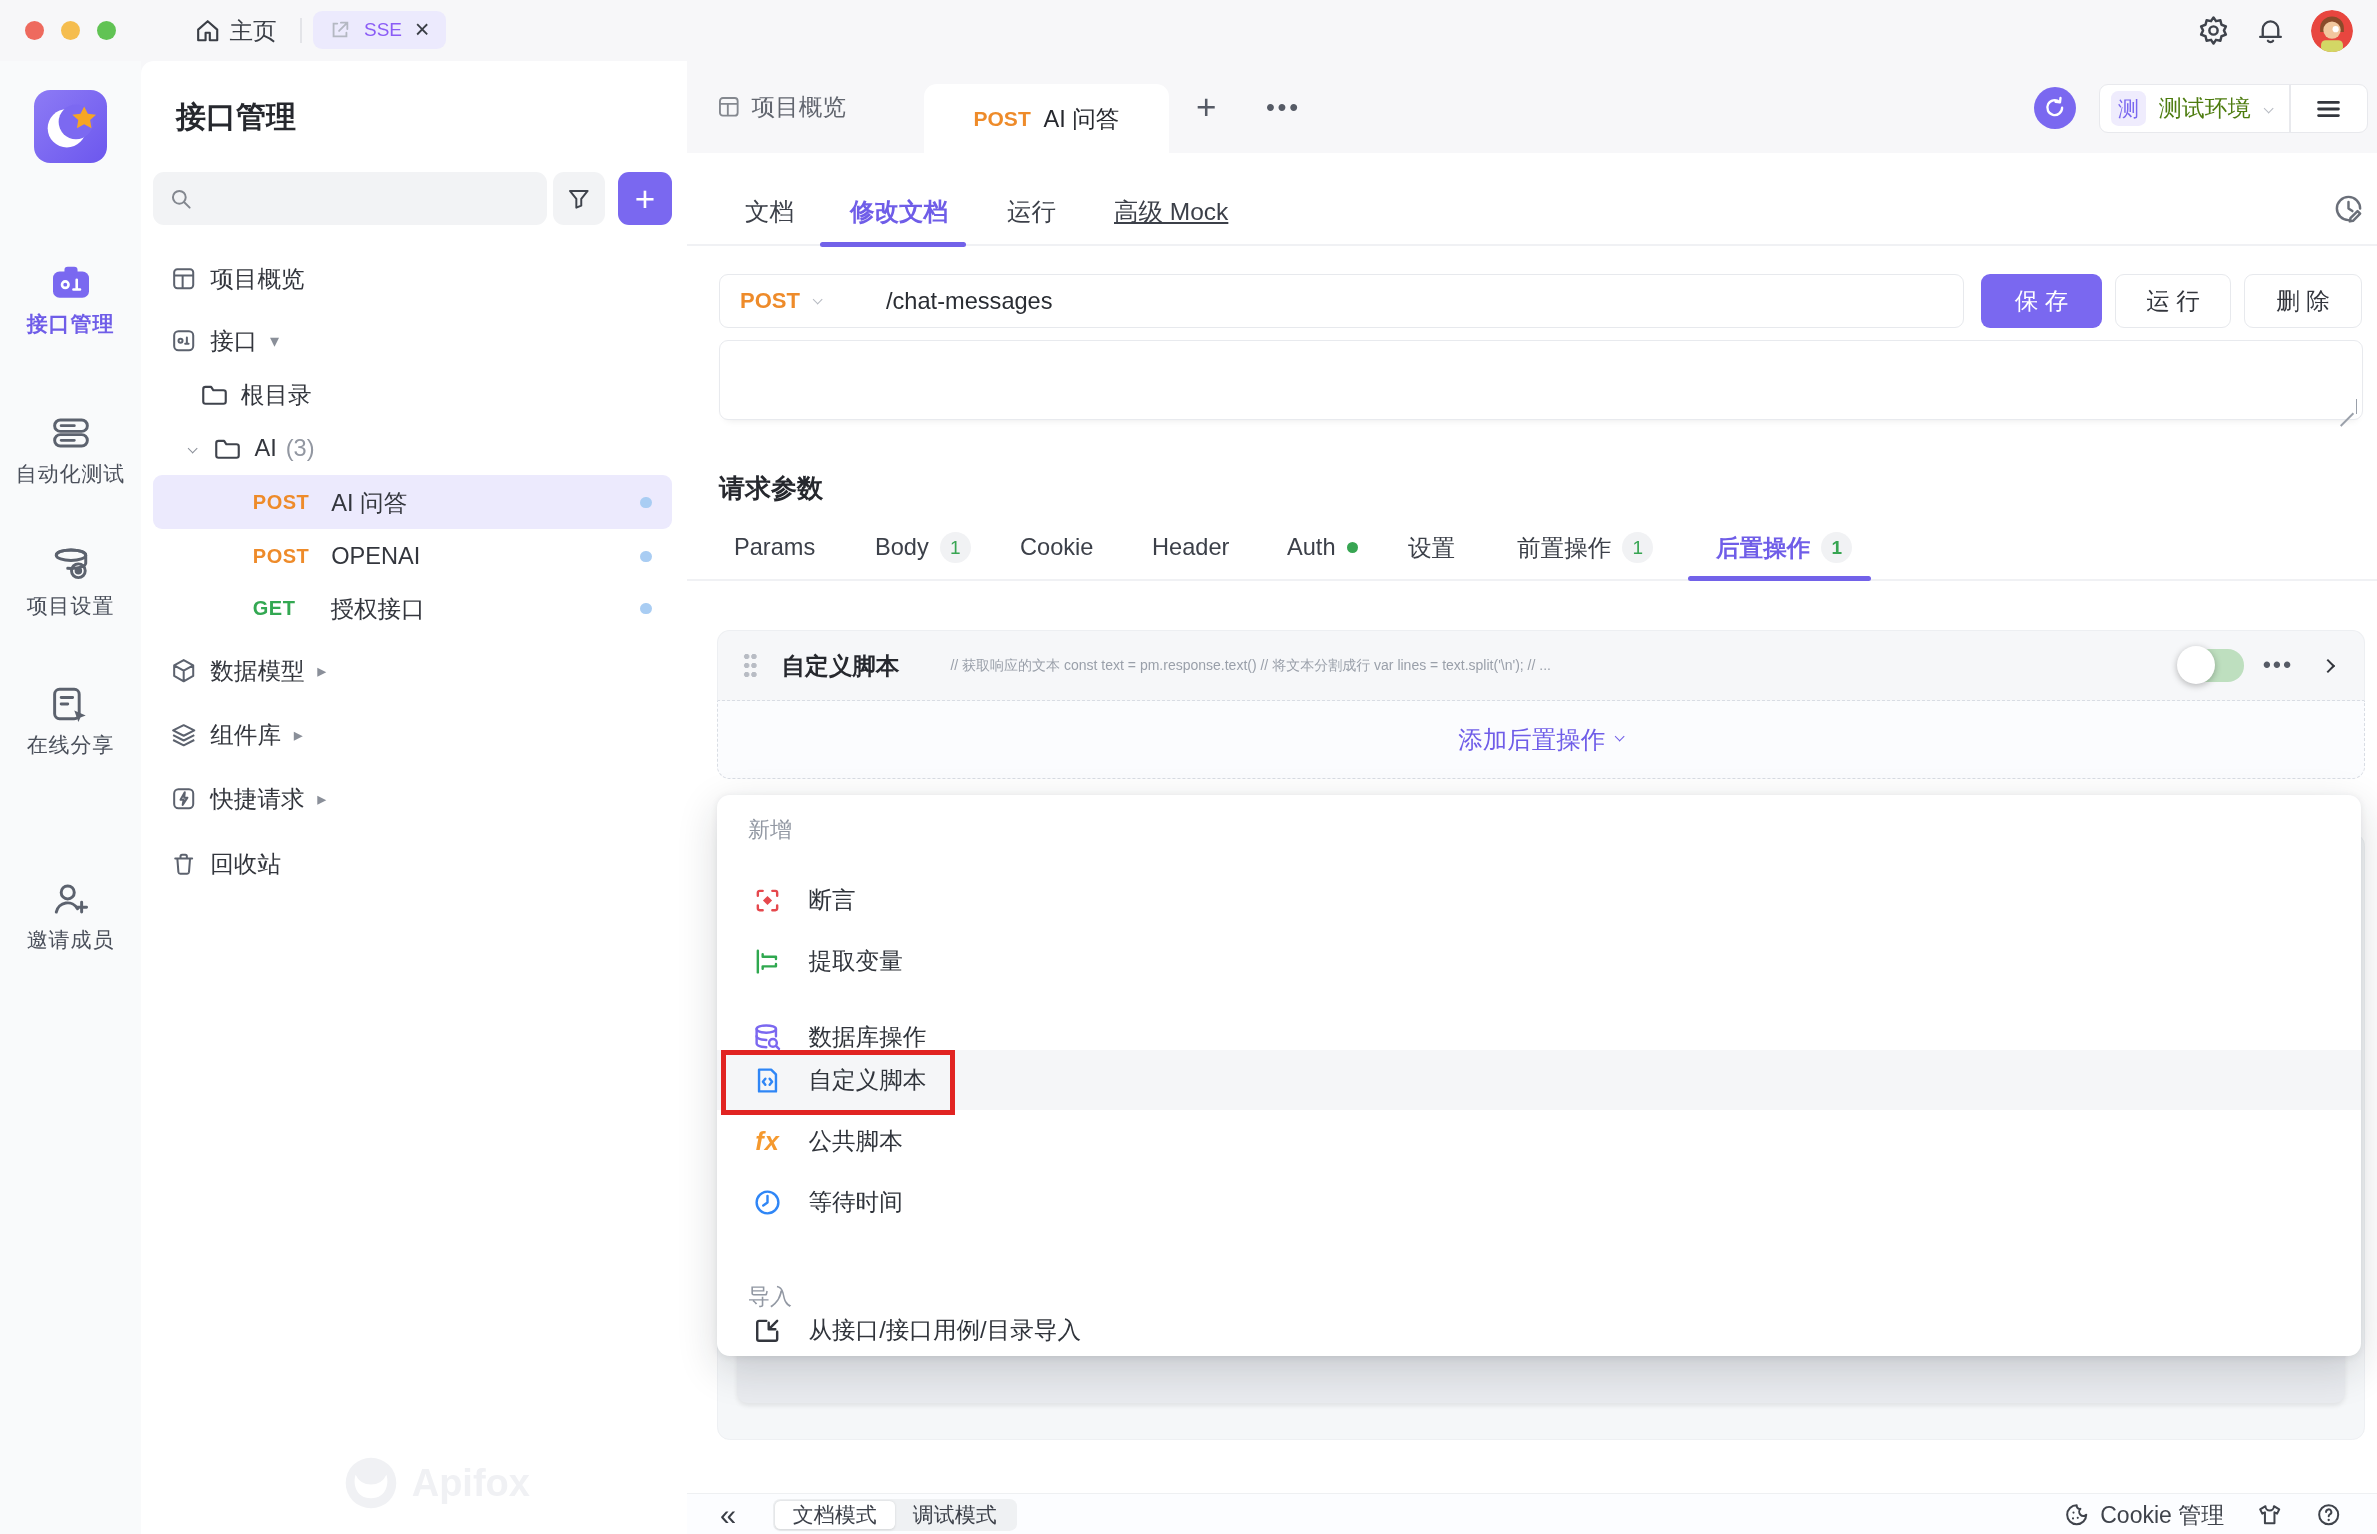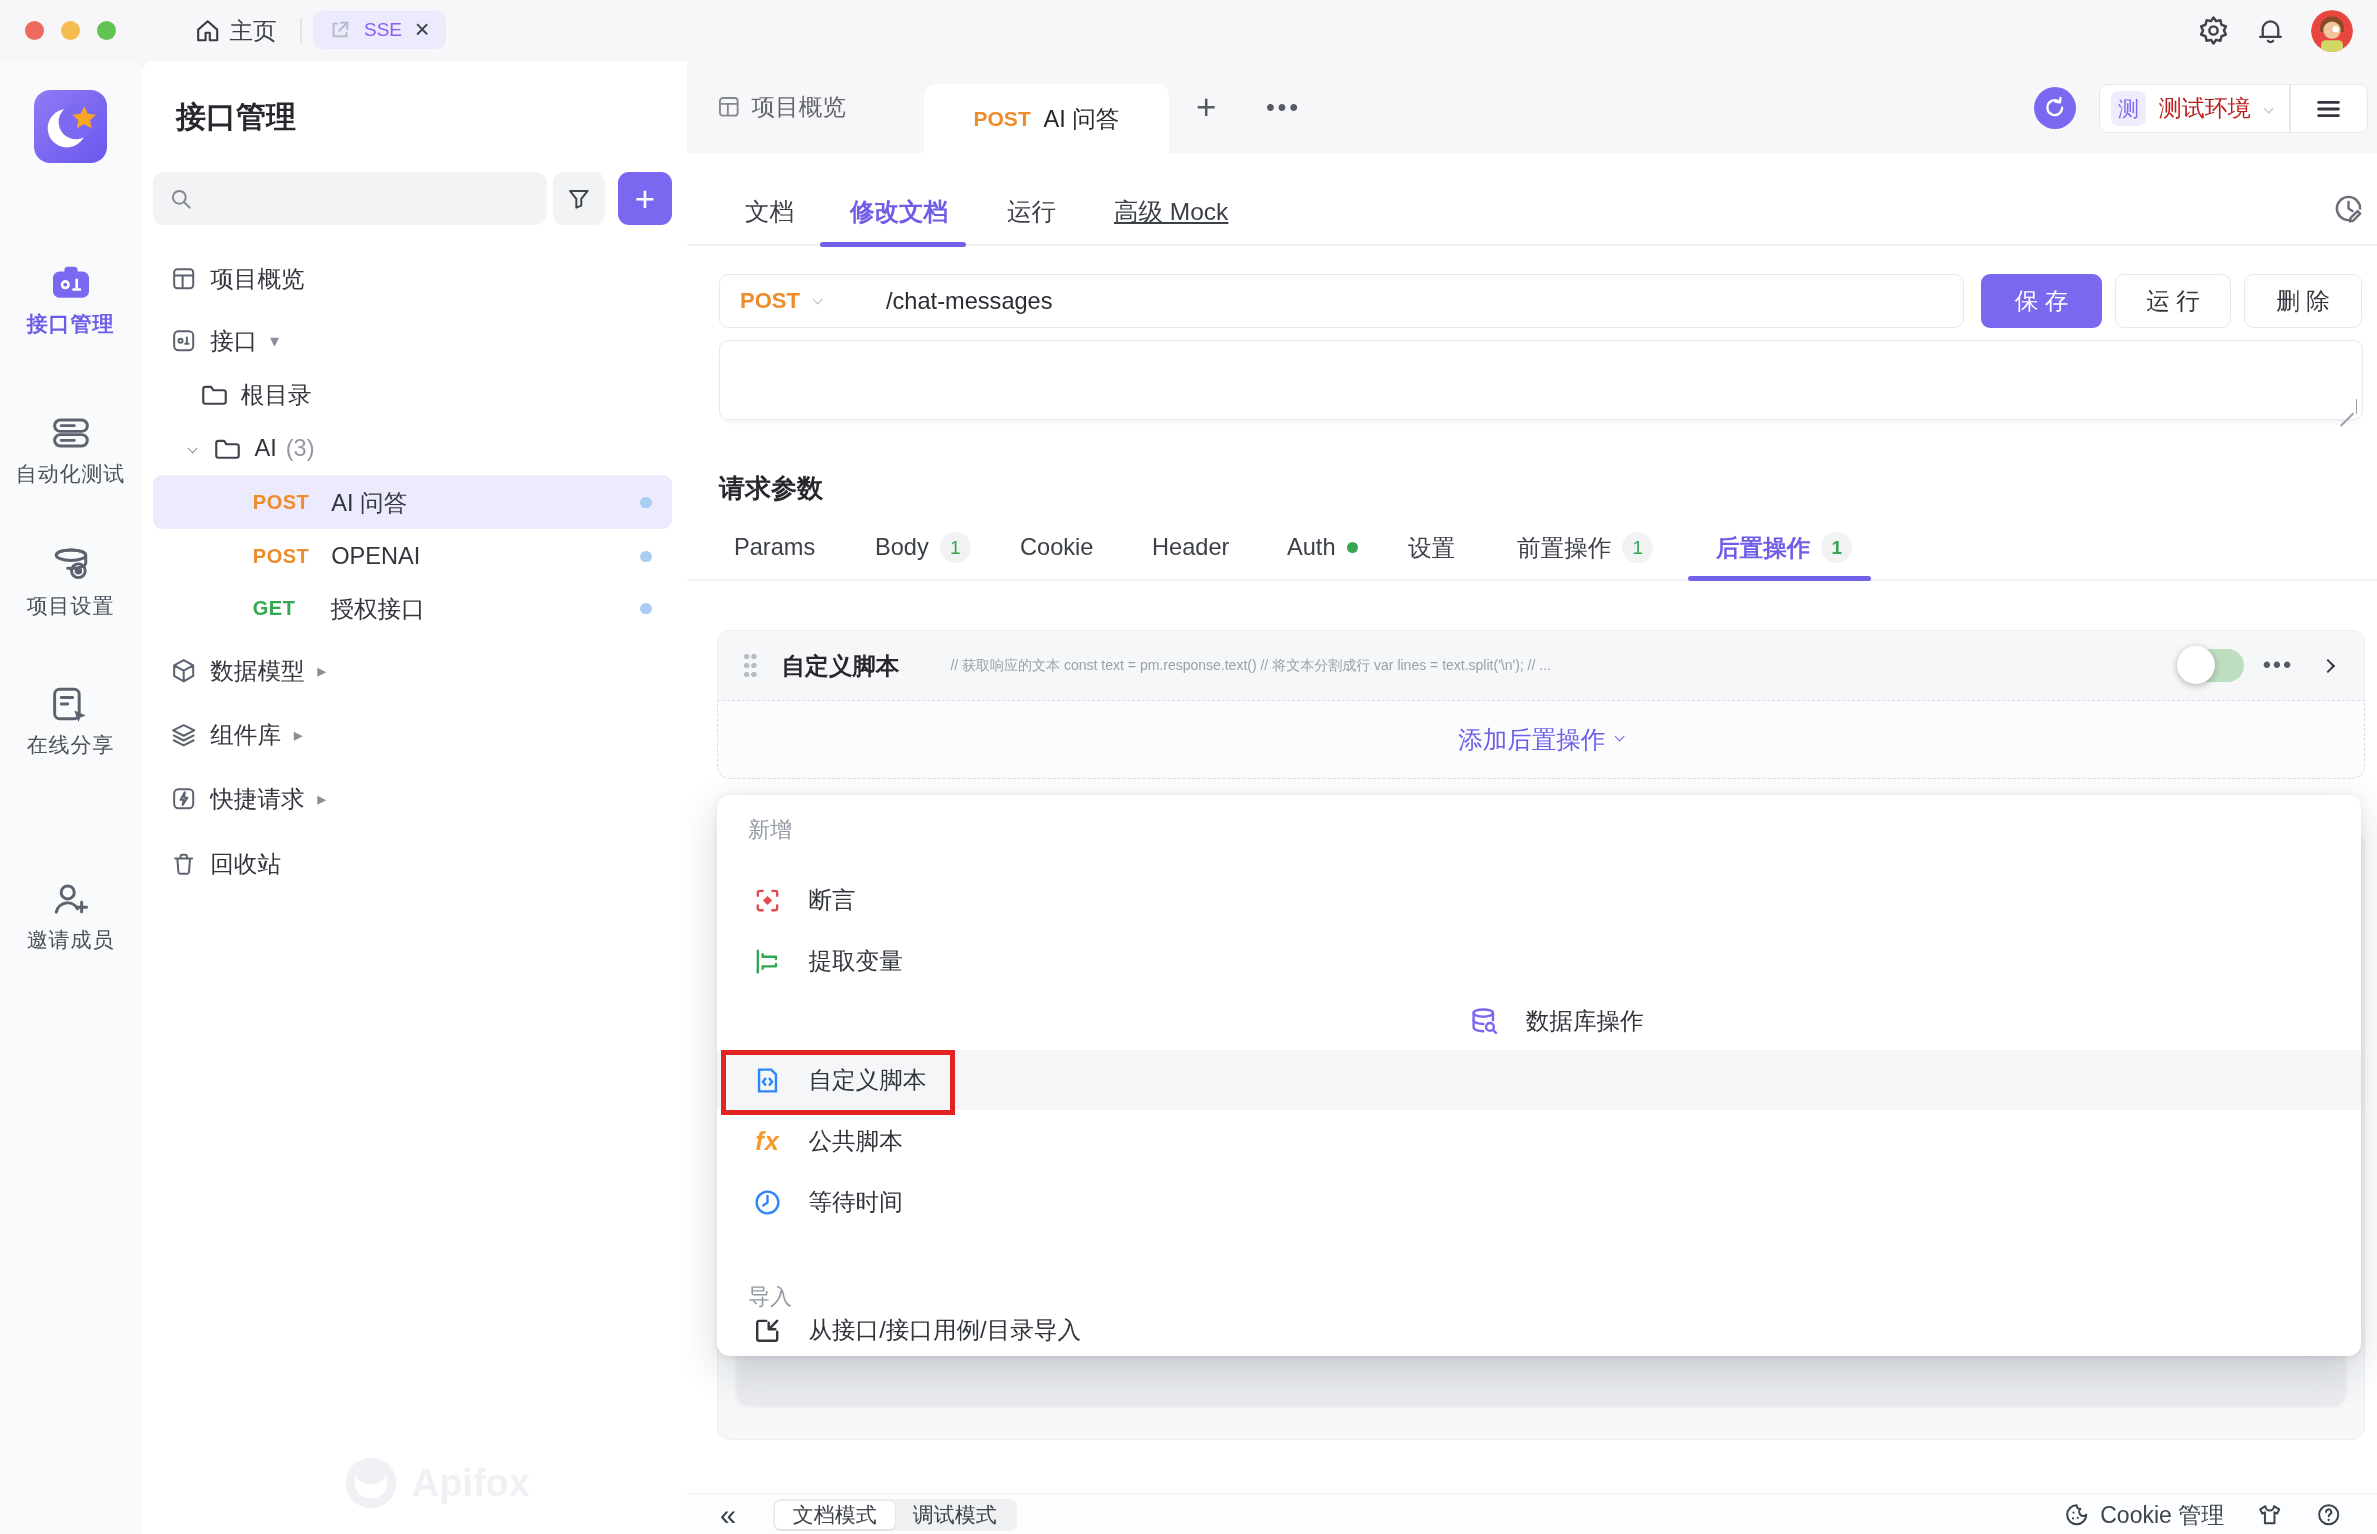--- a/index.html
+++ b/index.html
@@ -55,21 +55,21 @@
   .tabstrip { position:absolute; left:0; right:0; top:0; height:92px; background:#f7f7f9; }
   .tab-overview { position:absolute; left:30px; top:0; height:92px; display:flex; align-items:center; gap:11px; color:#62666f; font-size:23.6px; }
   .tab-active { position:absolute; left:237px; top:23px; width:245px; height:69px; background:#fff; border-radius:12.7px 12.7px 0 0; display:flex; align-items:center; justify-content:center; gap:12.7px; }
   .tab-active .tm { color:#ee8b2a; font-weight:700; font-size:21px; }
   .tab-active .tn { color:#26282e; font-size:23.6px; font-weight:500; }
   .tab-plus { position:absolute; left:509px; top:0; height:92px; display:flex; align-items:center; color:#565b66; font-size:35px; }
   .tab-more { position:absolute; left:579px; top:0; height:92px; display:flex; align-items:center; color:#565b66; font-size:25.4px; letter-spacing:2.7px; }
   .sync-btn { position:absolute; left:1347px; top:26px; width:42px; height:42px; border-radius:50%; background:#7a68f0; display:flex; align-items:center; justify-content:center; }
   .env-group { position:absolute; left:1412px; top:23px; width:269px; height:49px; background:#fff; border:1.8px solid #e8e9ed; border-radius:9px; display:flex; align-items:center; }
   .env-badge { width:35px; height:35px; margin-left:11px; border-radius:7.3px; background:#efecfd; color:#7a68f0; font-size:21px; display:flex; align-items:center; justify-content:center; }
-  .env-name { margin-left:12.7px; font-size:23px; color:#b91c1c; }
+  .env-name { margin-left:12.7px; font-size:23px; color:#4d7c0f; }
   .env-chev { margin-left:14.5px; color:#b6bac2; }
   .env-div { width:1.8px; height:47px; background:#e8e9ed; margin-left:16.3px; }
   .env-menu { flex:1; display:flex; justify-content:center; }
 
   .content { position:absolute; left:0; right:0; top:92px; bottom:0; background:#fff; }
 
   
   .subtab { position:absolute; top:125px; height:51px; display:flex; align-items:center; font-size:24.5px; color:#3c4049; }
   .subtab.active { color:#6f5de8; font-weight:600; }
   .st-underline { position:absolute; left:133px; top:181px; width:146px; height:5.4px; border-radius:2.7px; background:#7262e9; z-index:2; }
@@ -548,21 +548,21 @@
         <span class="mic">
           <svg width="29" height="29" viewBox="0 0 24 24" fill="none" stroke="#2fa84f" stroke-width="2">
               <path d="M4 3 V21" stroke-linecap="round"></path>
               <path d="M8 8 H19 M8 8 V6 M19 8 V10" stroke-linecap="round"></path>
               <path d="M8 16 H19 M8 16 V18 M19 16 V14" stroke-linecap="round"></path>
             </svg>
         </span>
         <span class="mlb">提取变量</span>
       </div>
 
-      <div class="mi" style="top:196px;justify-content:center;">
+      <div class="mi" style="top:212px;">
         <span class="mic">
           <svg width="29" height="29" viewBox="0 0 24 24" fill="none" stroke="#7b68f0" stroke-width="2">
               <ellipse cx="11" cy="5" rx="8" ry="3"></ellipse>
               <path d="M3 5 V17 c0 1.7 3.6 3 8 3 M19 5 V11" stroke-linecap="round"></path>
               <path d="M3 11 c0 1.7 3.6 3 8 3" stroke-linecap="round"></path>
               <circle cx="16.5" cy="16.5" r="3.2"></circle>
               <path d="M19 19 L21.5 21.5" stroke-linecap="round"></path>
             </svg>
         </span>
         <span class="mlb">数据库操作</span>

